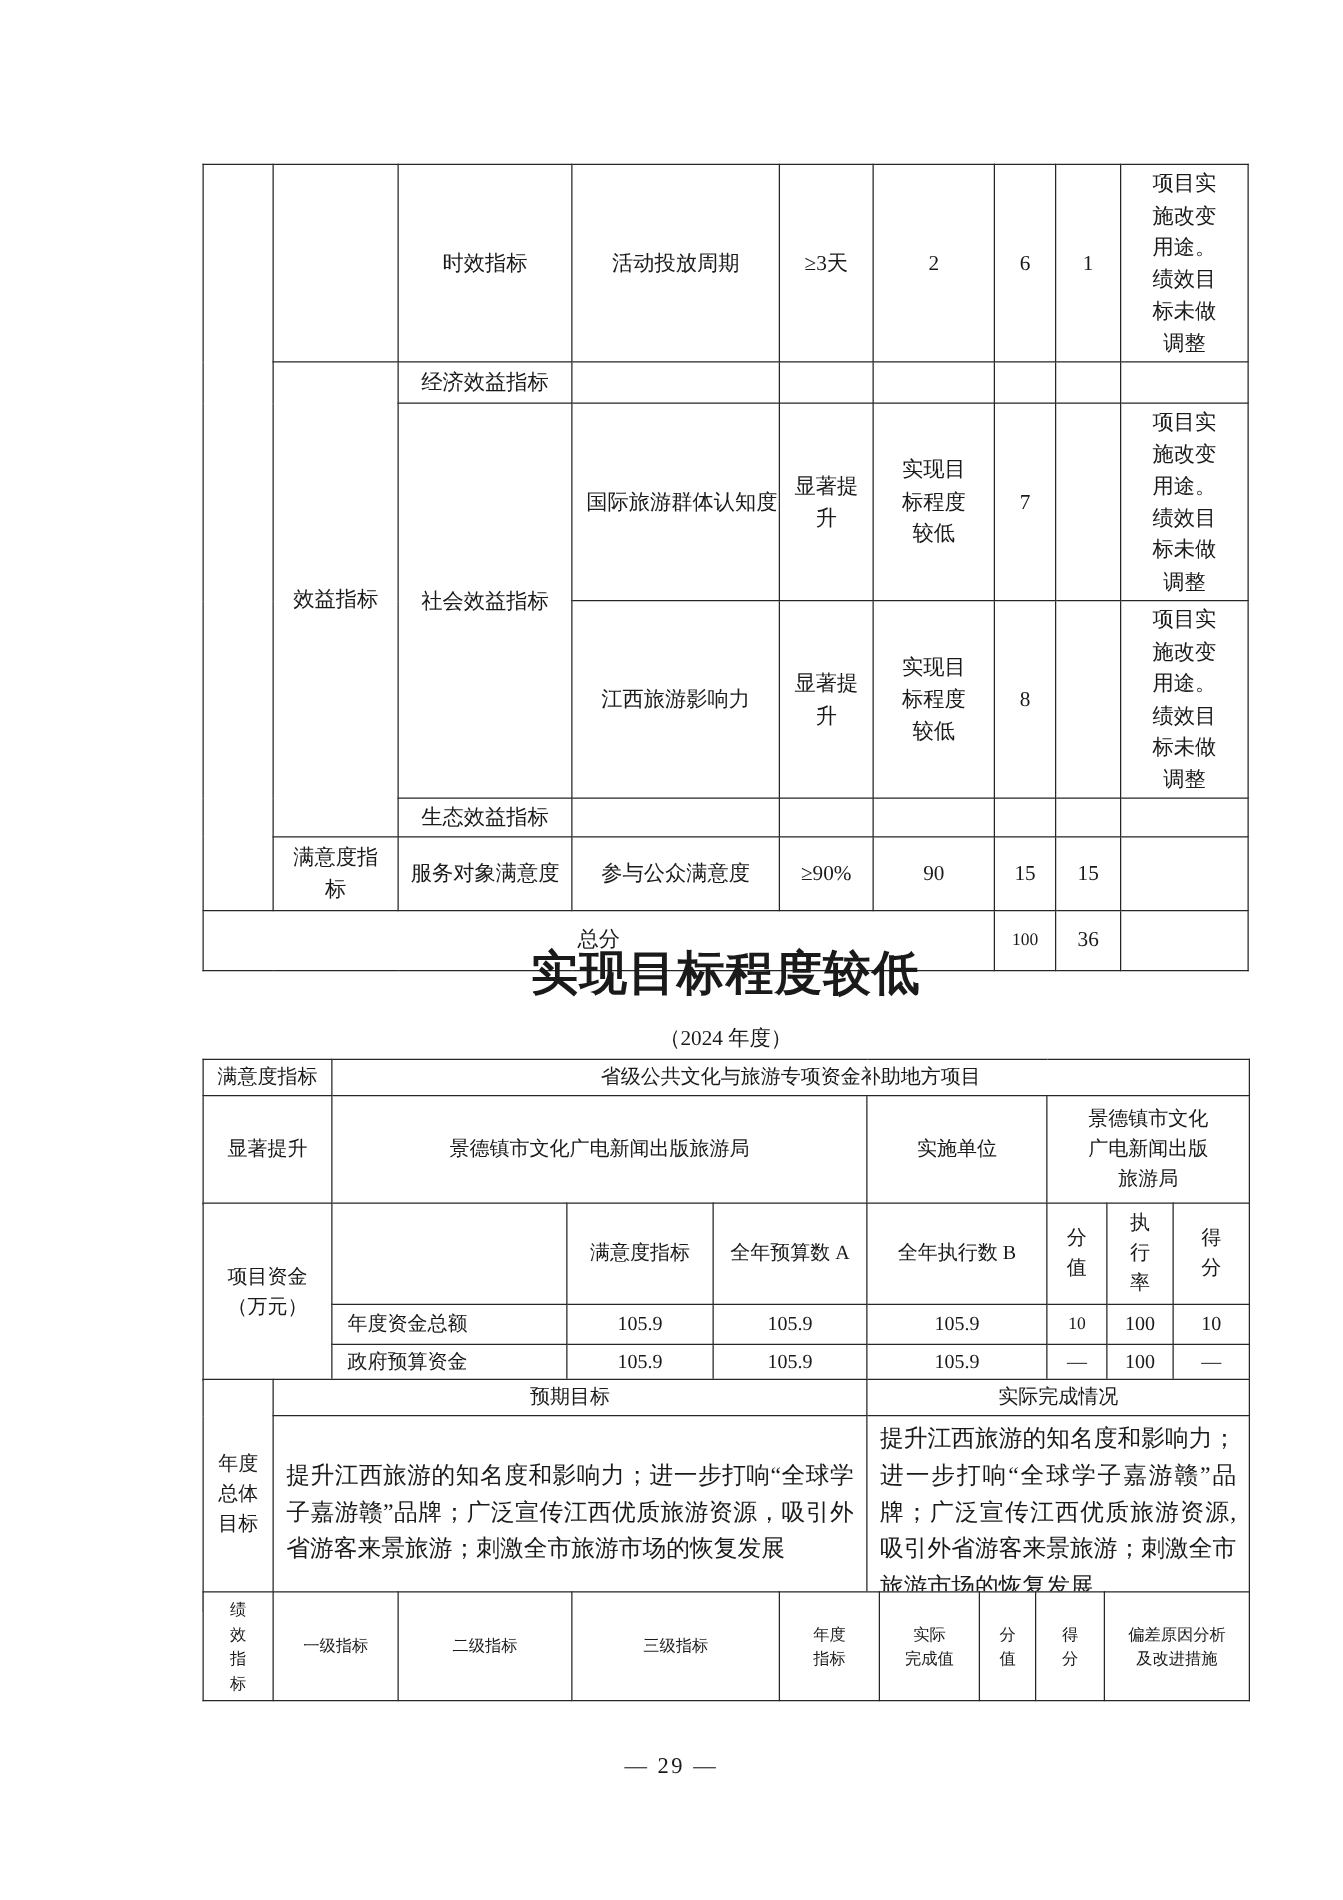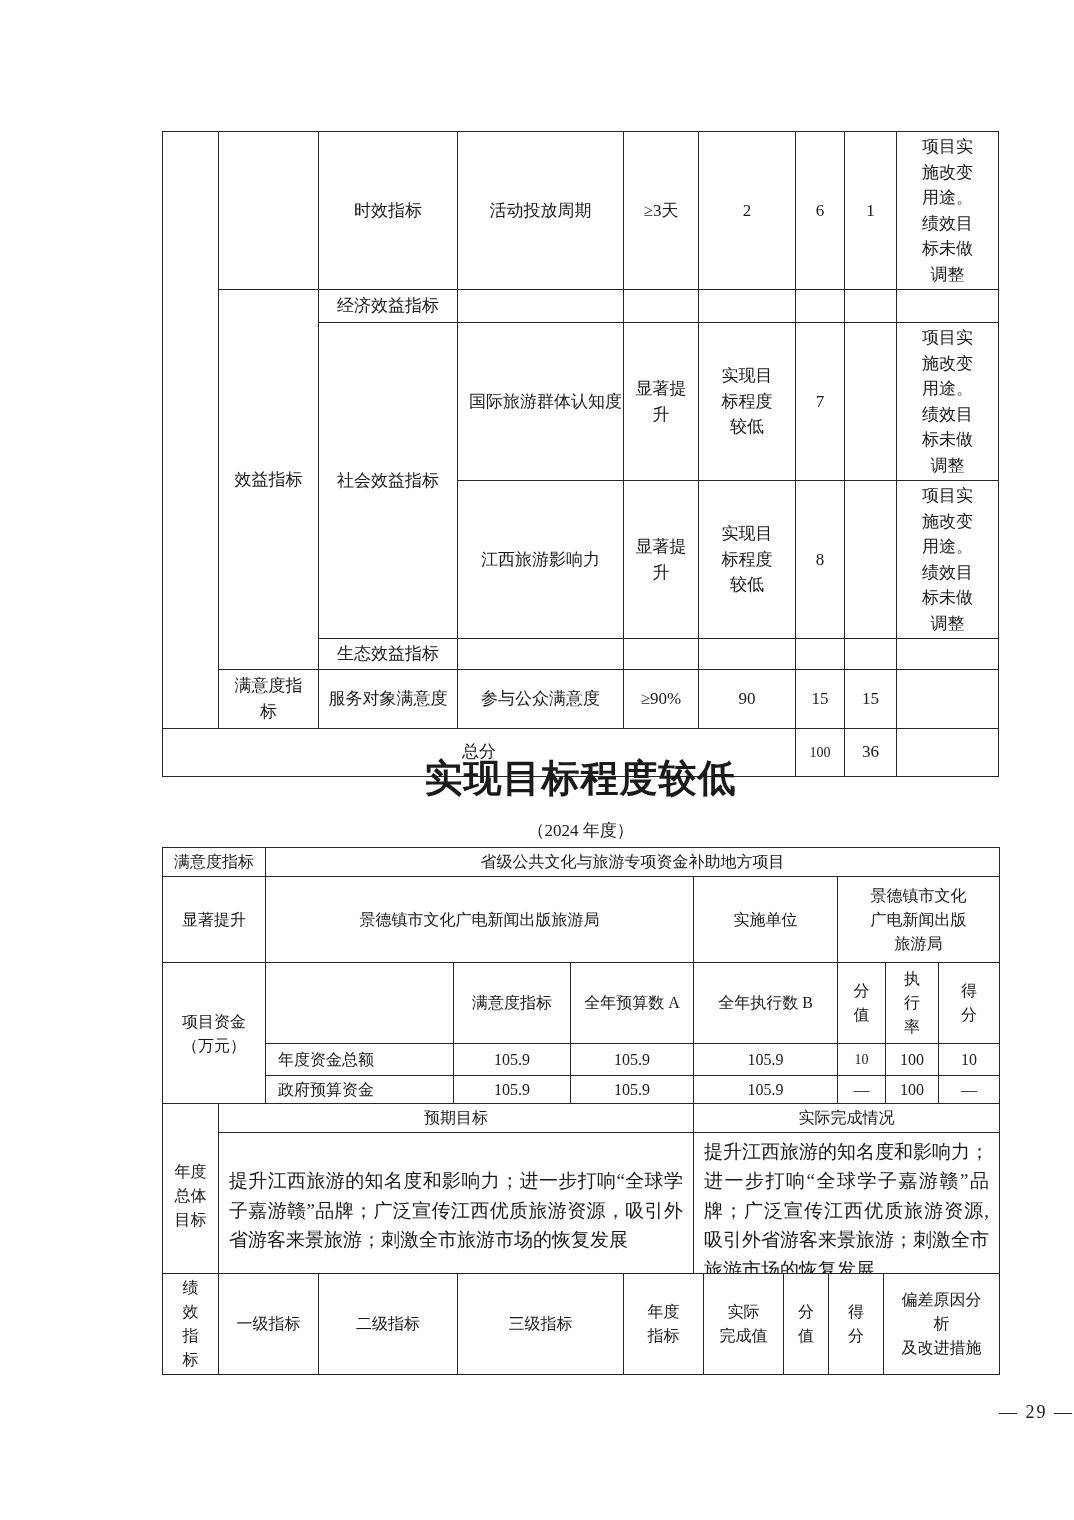--- a/index.html
+++ b/index.html
@@ -7,35 +7,35 @@
          font-family:"Liberation Serif","DejaVu Serif",serif; color:#1a1a1a; }
   .page { position:relative; width:1074px; height:1520px; background:#fff; overflow:hidden; }
   .content { position:absolute; left:162px; top:0; width:837px; }
   table { border-collapse:collapse; table-layout:fixed; position:absolute; left:0; background:#fff; }
   td { border:1px solid #262626; text-align:center; vertical-align:middle;
        padding:2px 8px; line-height:1.5; overflow:hidden; }
   #t1  { top:131px;  width:837px; font-size:17px; }
   #t2a { top:847px;  width:837px; font-size:16px; }
   #t2b { top:962px;  width:837px; font-size:16px; }
   #t2c { top:1103px; width:837px; font-size:16px; }
-  #t2d { top:1273px; width:837px; font-size:16px; }
+  #t2d { top:1273px; width:837px; font-size:13px; }
   .vert { display:inline-block; width:1.15em; word-break:break-all; line-height:1.5; }
   .preline { white-space:pre-line; }
   .nowrap { white-space:nowrap; padding:2px 1px;text-align:right; }
   .narrow { padding:2px 16px; }
   .dev  { padding:2px 18px; }
   .dev2 { padding:2px 12px; }
   .narrow2 { padding:4px 26px; }
   .left { text-align:left; padding-left:12px;margin-top:20px; }
   .goal { font-size:19px; text-align:justify; padding:4px 10px; line-height:1.55; }
   .sm { font-size:14px; }
   .title { position:absolute; top:753px; left:0; width:100%; text-align:center;
            font-size:38px; font-weight:bold; letter-spacing:1px; }
   .subtitle { position:absolute; top:819px; left:0; width:100%; text-align:center; font-size:17px; }
-  .pageno { position:absolute; top:1402px; left:0; width:100%; text-align:right;
+  .pageno { position:absolute; top:1402px; left:0; width:100%; text-align:center;
             font-size:18px; letter-spacing:2px; }
 </style>
 </head>
 <body>
 
 <div class="page">
   <div class="content">
 
     <table id="t1">
       <colgroup>

